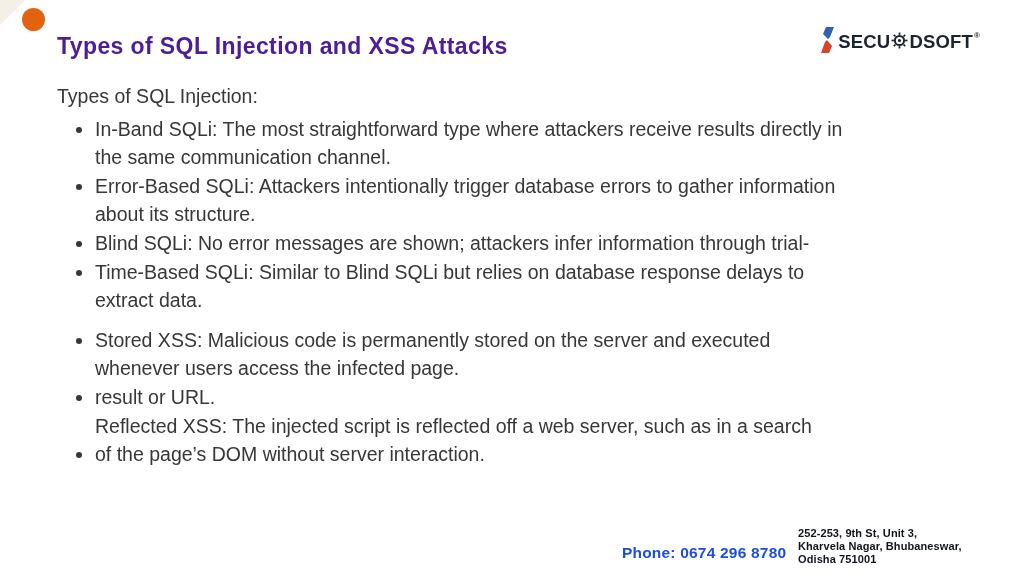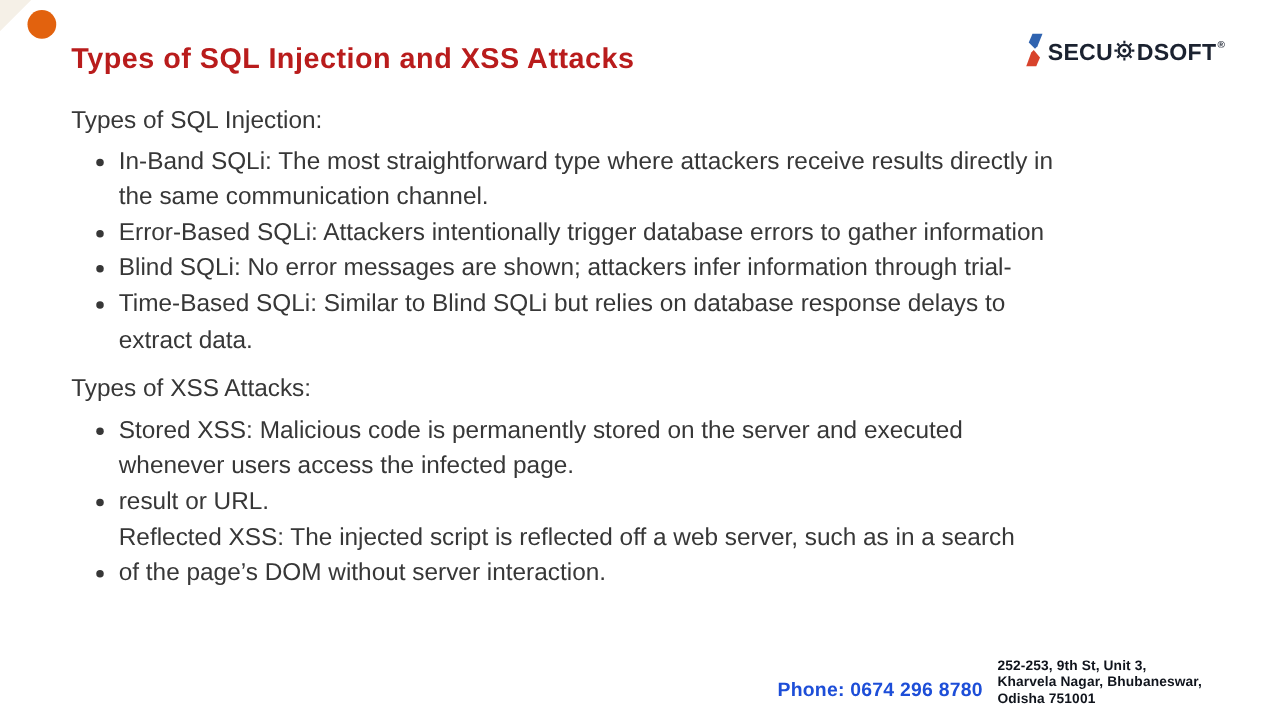--- a/index.html
+++ b/index.html
@@ -23,21 +23,21 @@
     position: absolute; left: 22px; top: 8px;
     width: 23px; height: 23px;
     border-radius: 50%;
     background: #e2620e;
   }
 
   
   .title {
     position: absolute; left: 57px; top: 33px;
     font-size: 23px; font-weight: 800; letter-spacing: 0.4px;
-    color: #b91c1c; white-space: nowrap;
+    color: #4c1d95; white-space: nowrap;
   }
 
   
   .logo {
     position: absolute; top: 26px; right: 44px;
     display: flex; align-items: center;
     color: #1b2230;
   }
   .logo-mark { margin-right: 3px; display: block; }
   .logo-text {
@@ -119,33 +119,33 @@
 
     <div class="section">
       <p class="section-heading">Types of SQL Injection:</p>
       <ul class="bullets">
         <li>
           <span>In-Band SQLi: The most straightforward type where attackers receive results directly in</span>
           <span>the same communication channel.</span>
         </li>
         <li>
           <span>Error-Based SQLi: Attackers intentionally trigger database errors to gather information</span>
+          <span>about its structure.</span>
         </li>
         <li>
           <span>Blind SQLi: No error messages are shown; attackers infer information through trial-</span>
         </li>
         <li>
           <span>Time-Based SQLi: Similar to Blind SQLi but relies on database response delays to</span>
           <span>extract data.</span>
         </li>
       </ul>
     </div>
 
     <div class="section">
-      <p class="section-heading">Types of XSS Attacks:</p>
       <ul class="bullets">
         <li>
           <span>Stored XSS: Malicious code is permanently stored on the server and executed</span>
           <span>whenever users access the infected page.</span>
         </li>
         <li>
           <span>result or URL.</span>
           <span>Reflected XSS: The injected script is reflected off a web server, such as in a search</span>
         </li>
         <li>

